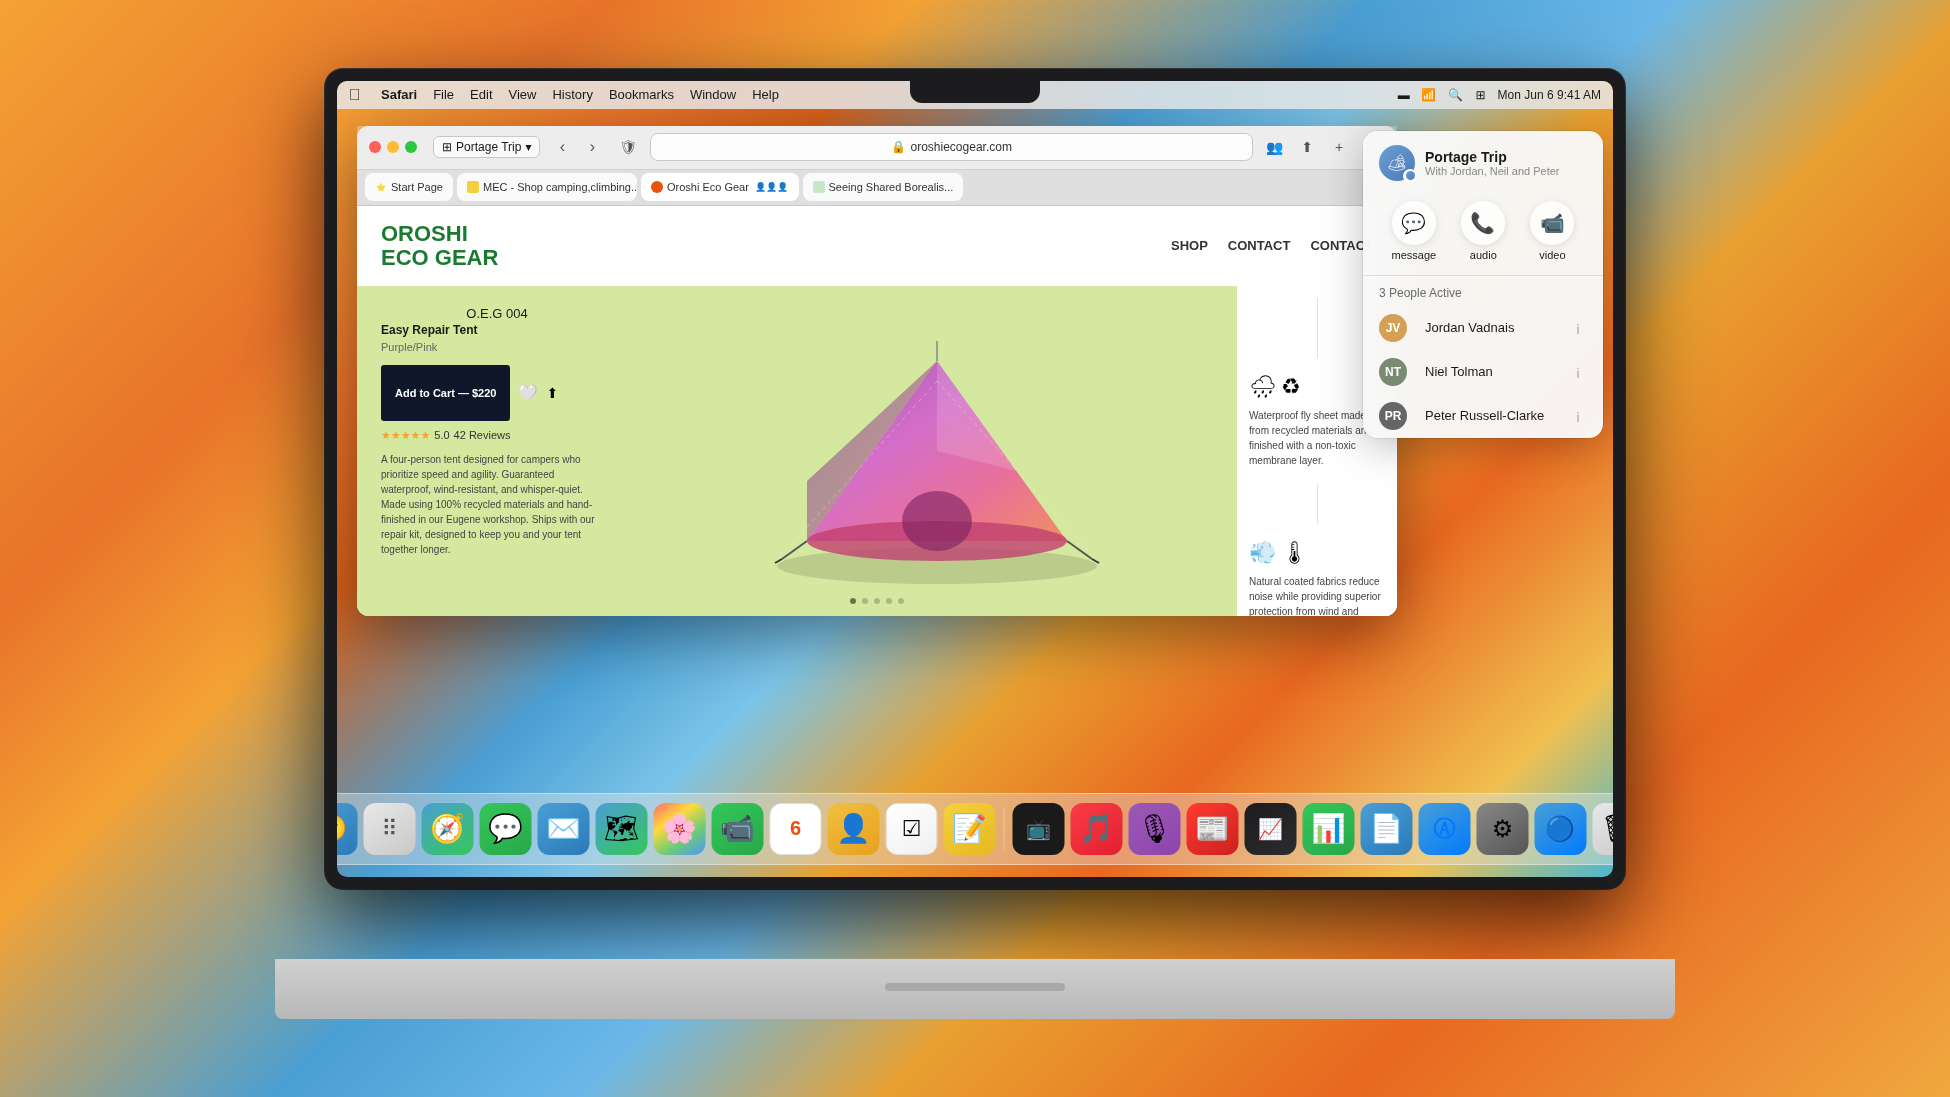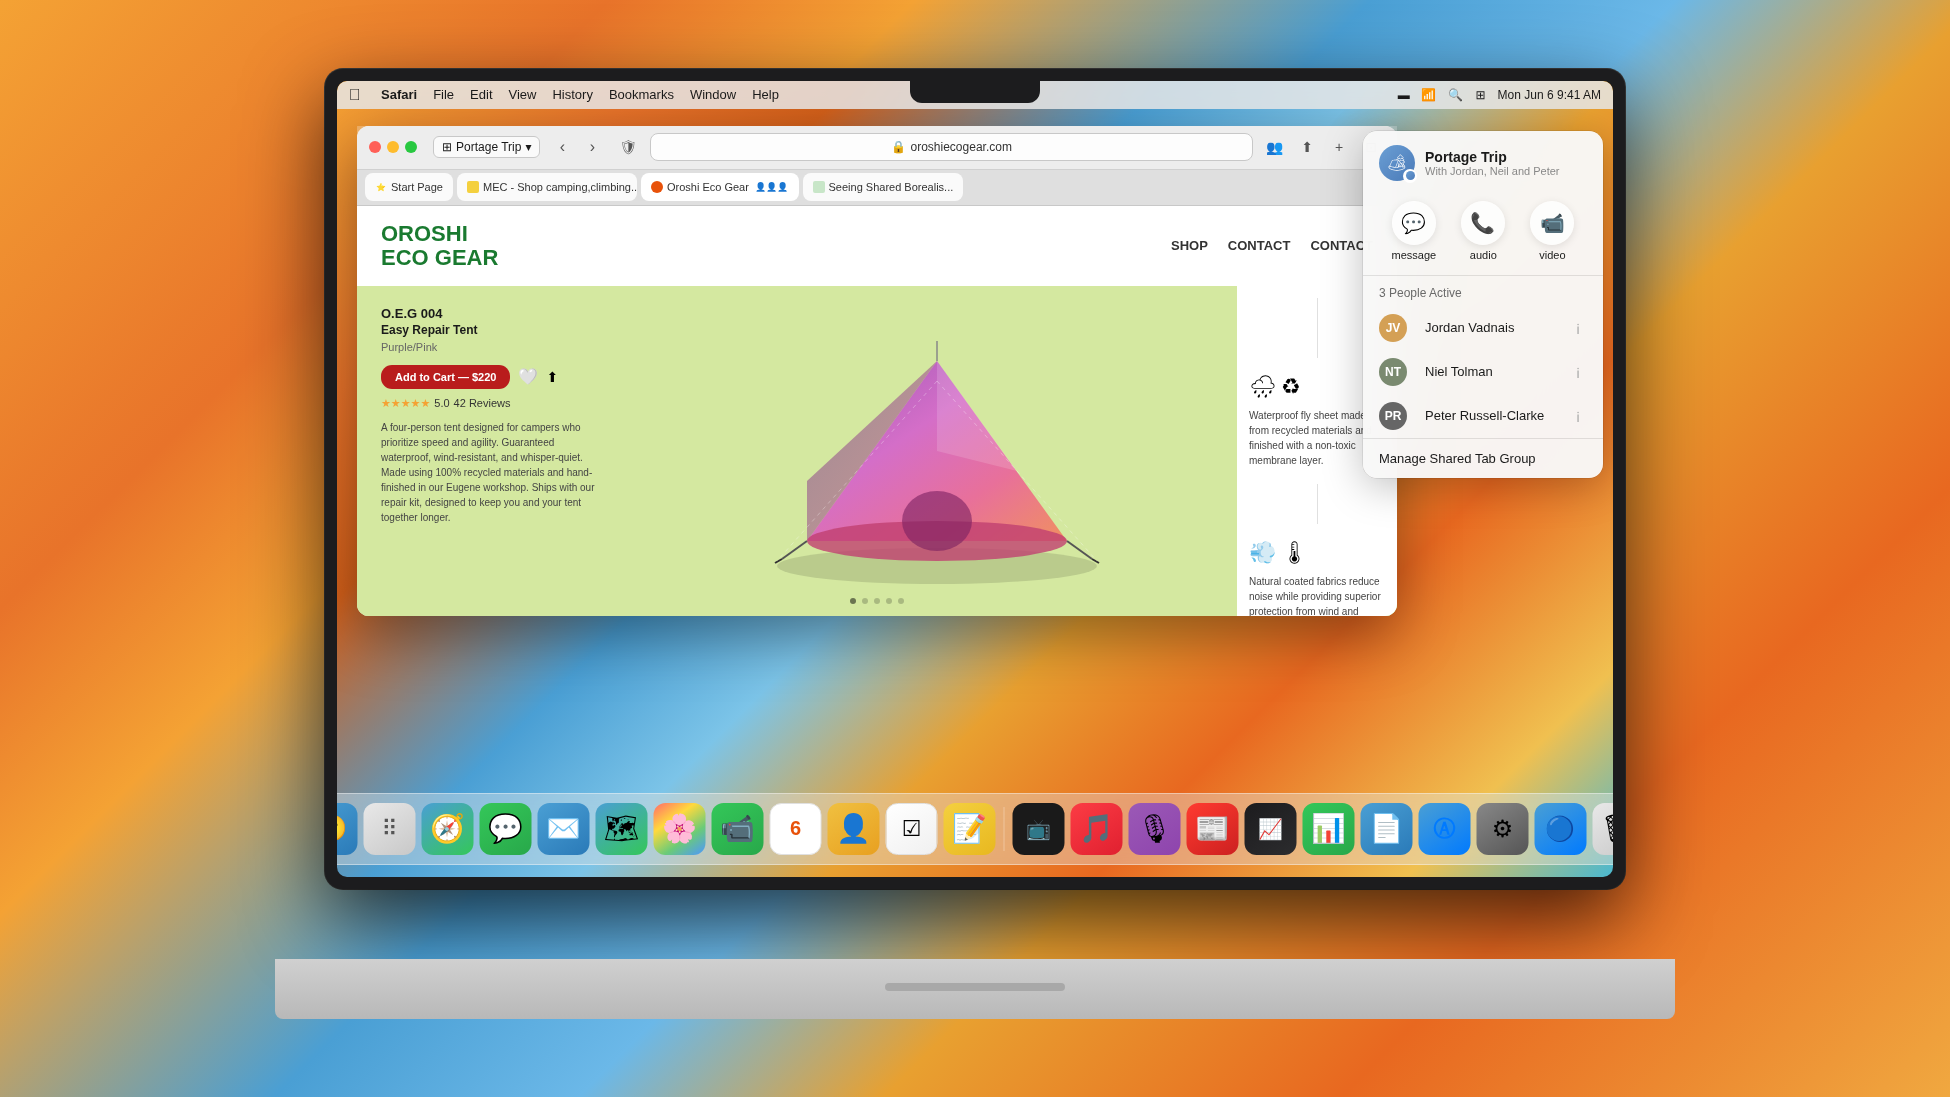--- a/index.html
+++ b/index.html
@@ -340,44 +340,45 @@
     }
 
     .product-info {
       padding: 20px 24px;
       width: 280px;
       flex-shrink: 0;
     }
 
     .product-title {
       font-size: 13px;
-      font-weight: 700;
+      font-weight: 400;
       color: #1a1a1a;
       margin-bottom: 2px;
+      text-align: center;
     }
 
     .product-subtitle {
       font-size: 12px;
       font-weight: 600;
       color: #1a1a1a;
       margin-bottom: 4px;
     }
 
     .product-color {
       font-size: 11px;
       color: #666;
       margin-bottom: 12px;
     }
 
     .add-cart-btn {
-      background: #b91c1c;
+      background: #0f172a;
       color: #fff;
       border: none;
-      border-radius: 11px;
-      padding: 6px 14px;
+      border-radius: 3px;
+      padding: 22px 14px;
       font-size: 11px;
       font-weight: 600;
       cursor: pointer;
     }
 
     .product-actions {
       display: flex;
       align-items: center;
       gap: 8px;
       margin-bottom: 8px;
@@ -957,21 +958,20 @@
               <button class="person-info-btn">ℹ</button>
             </div>
 
             <div class="person-row">
               <div class="person-avatar" style="background:#666">PR</div>
               <span class="person-name">Peter Russell-Clarke</span>
               <button class="person-info-btn">ℹ</button>
             </div>
           </div>
 
-          <div class="popover-manage">Manage Shared Tab Group</div>
         </div>
 
         <div class="dock">
           <div class="dock-item dock-finder">
             <span style="font-size:26px">🙂</span>
           </div>
           <div class="dock-item dock-launchpad">
             <span style="font-size:22px;color:#555">⠿</span>
           </div>
           <div class="dock-item dock-safari">

